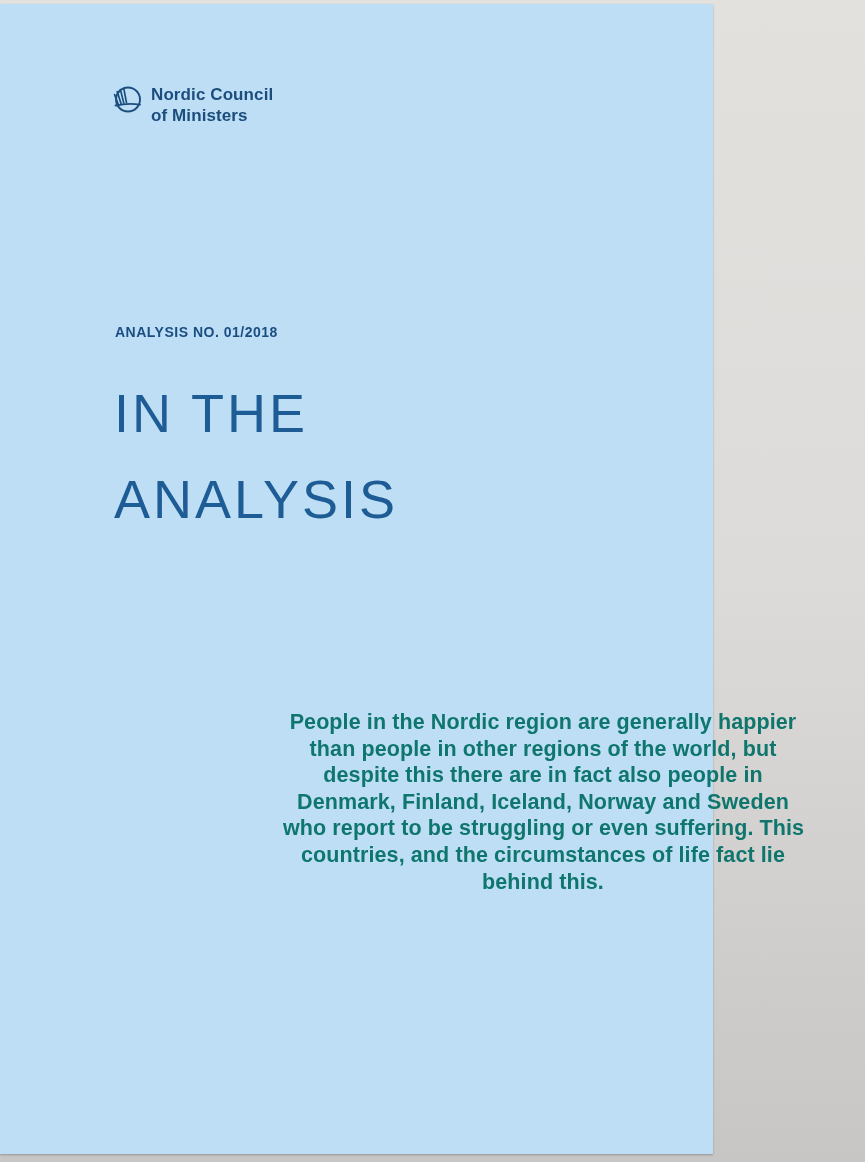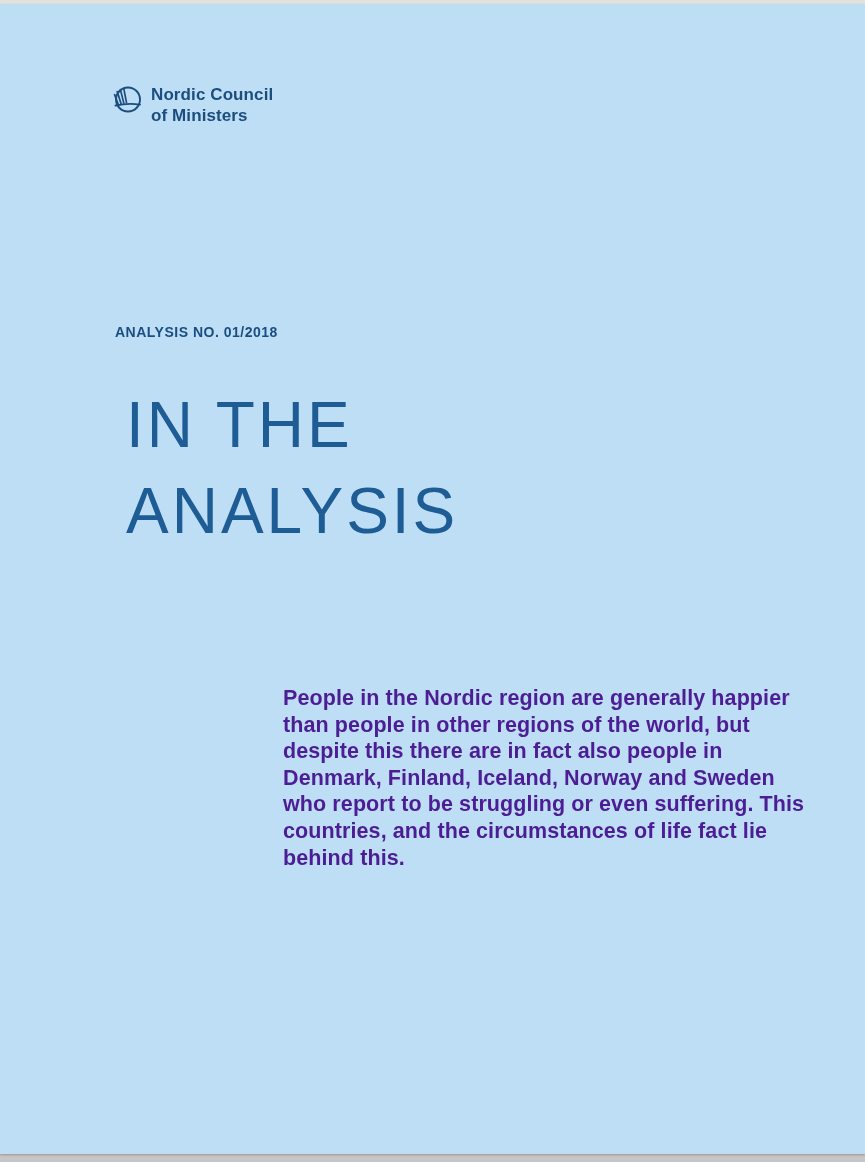--- a/index.html
+++ b/index.html
@@ -8,21 +8,21 @@
     width: 865px;
     height: 1162px;
     overflow: hidden;
     font-family: "Liberation Sans", "DejaVu Sans", sans-serif;
   }
   body {
     background: linear-gradient(#e3e1de 0%, #dcdbd9 50%, #c7c6c5 100%);
   }
   .viewport {
     position: relative;
-    width: 865px;
+    width: 713px;
     height: 1162px;
   }
   .page {
     position: absolute;
     left: 0;
     right: 0;
     top: 4px;
     bottom: 8px;
     background: #bedef5;
     box-shadow: 0 1px 2px rgba(0,0,0,0.25);
@@ -58,39 +58,40 @@
     color: #1a4e82;
     font-size: 14px;
     font-weight: 700;
     letter-spacing: 0.5px;
   }
   
   .title {
     position: absolute;
     left: 110px;
     top: 362px;
-    margin: 16px;
+    margin: 4px;
     color: #1e5c95;
-    font-size: 64px;
+    font-size: 54px;
     line-height: 86px;
     font-weight: 300;
     letter-spacing: 3px;
   }
   .title span { display: block; }
   
   .abstract {
     position: absolute;
     left: 283px;
-    top: 681px;
+    top: 705px;
     width: 520px;
-    color: #4c1d95;
+    color: #0f766e;
     font-size: 21.5px;
     line-height: 26.6px;
     font-weight: 600;
     letter-spacing: 0.1px;
+    text-align: center;
   }
   .abstract span { display: block; white-space: nowrap; }
 </style>
 </head>
 <body>
 
 <div class="viewport">
   <div class="page">
 
     <div class="logo">

